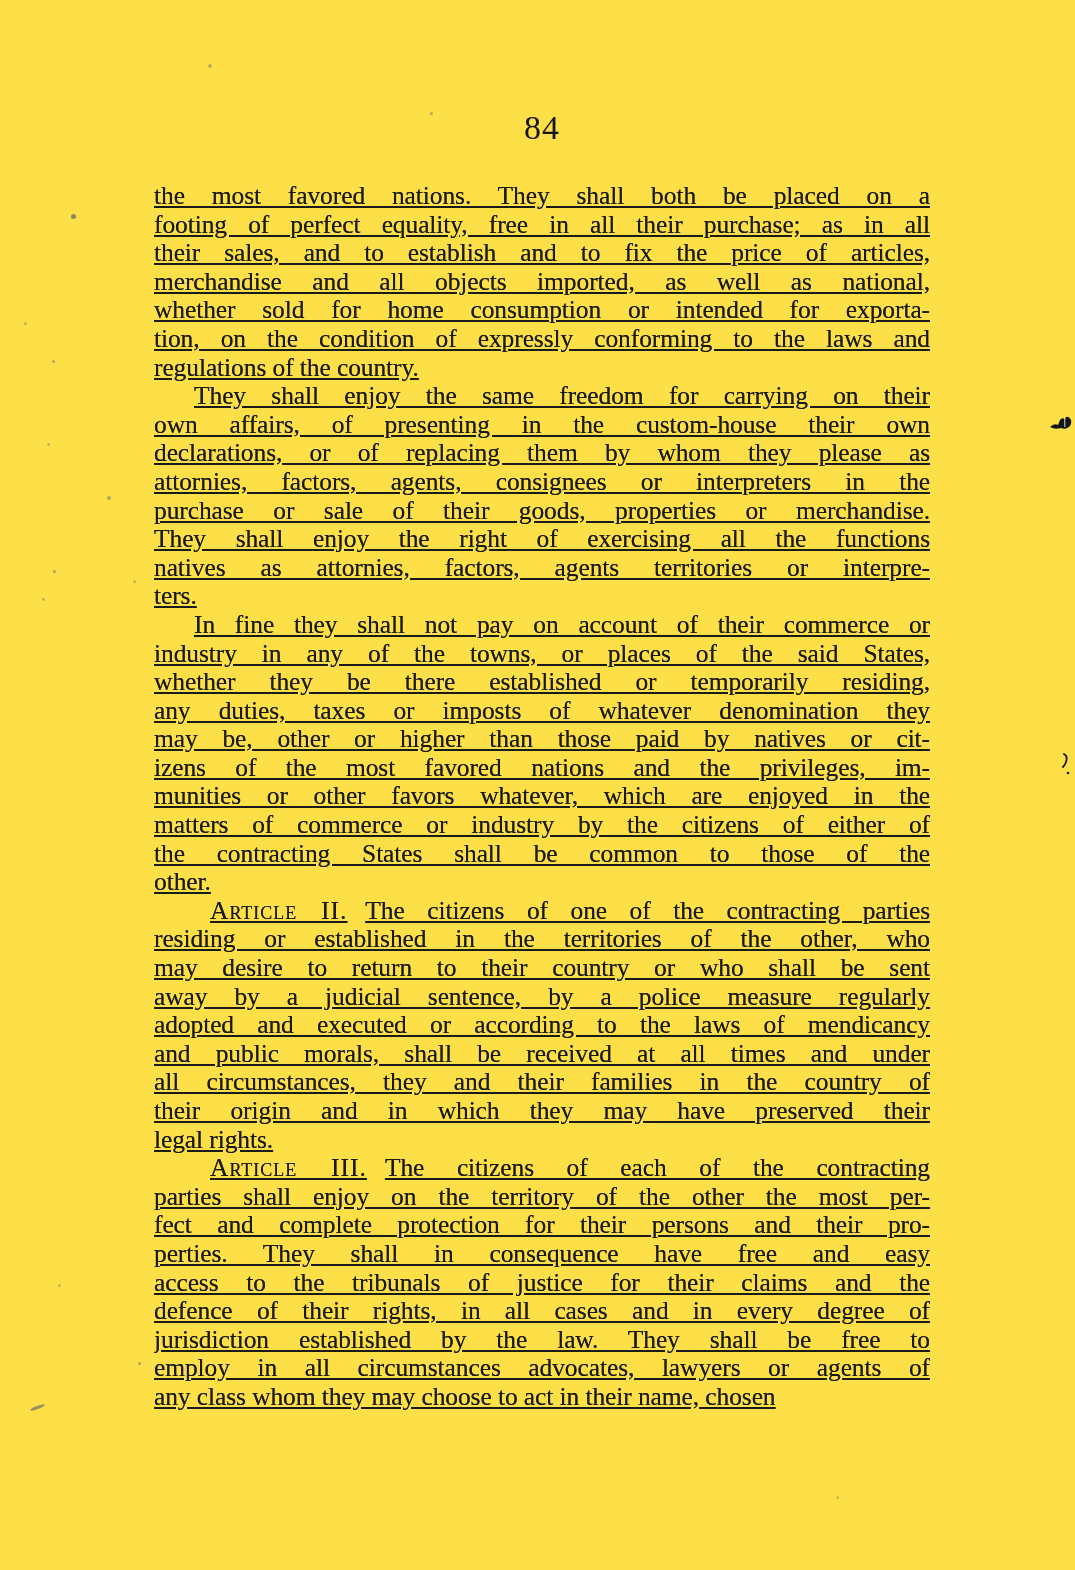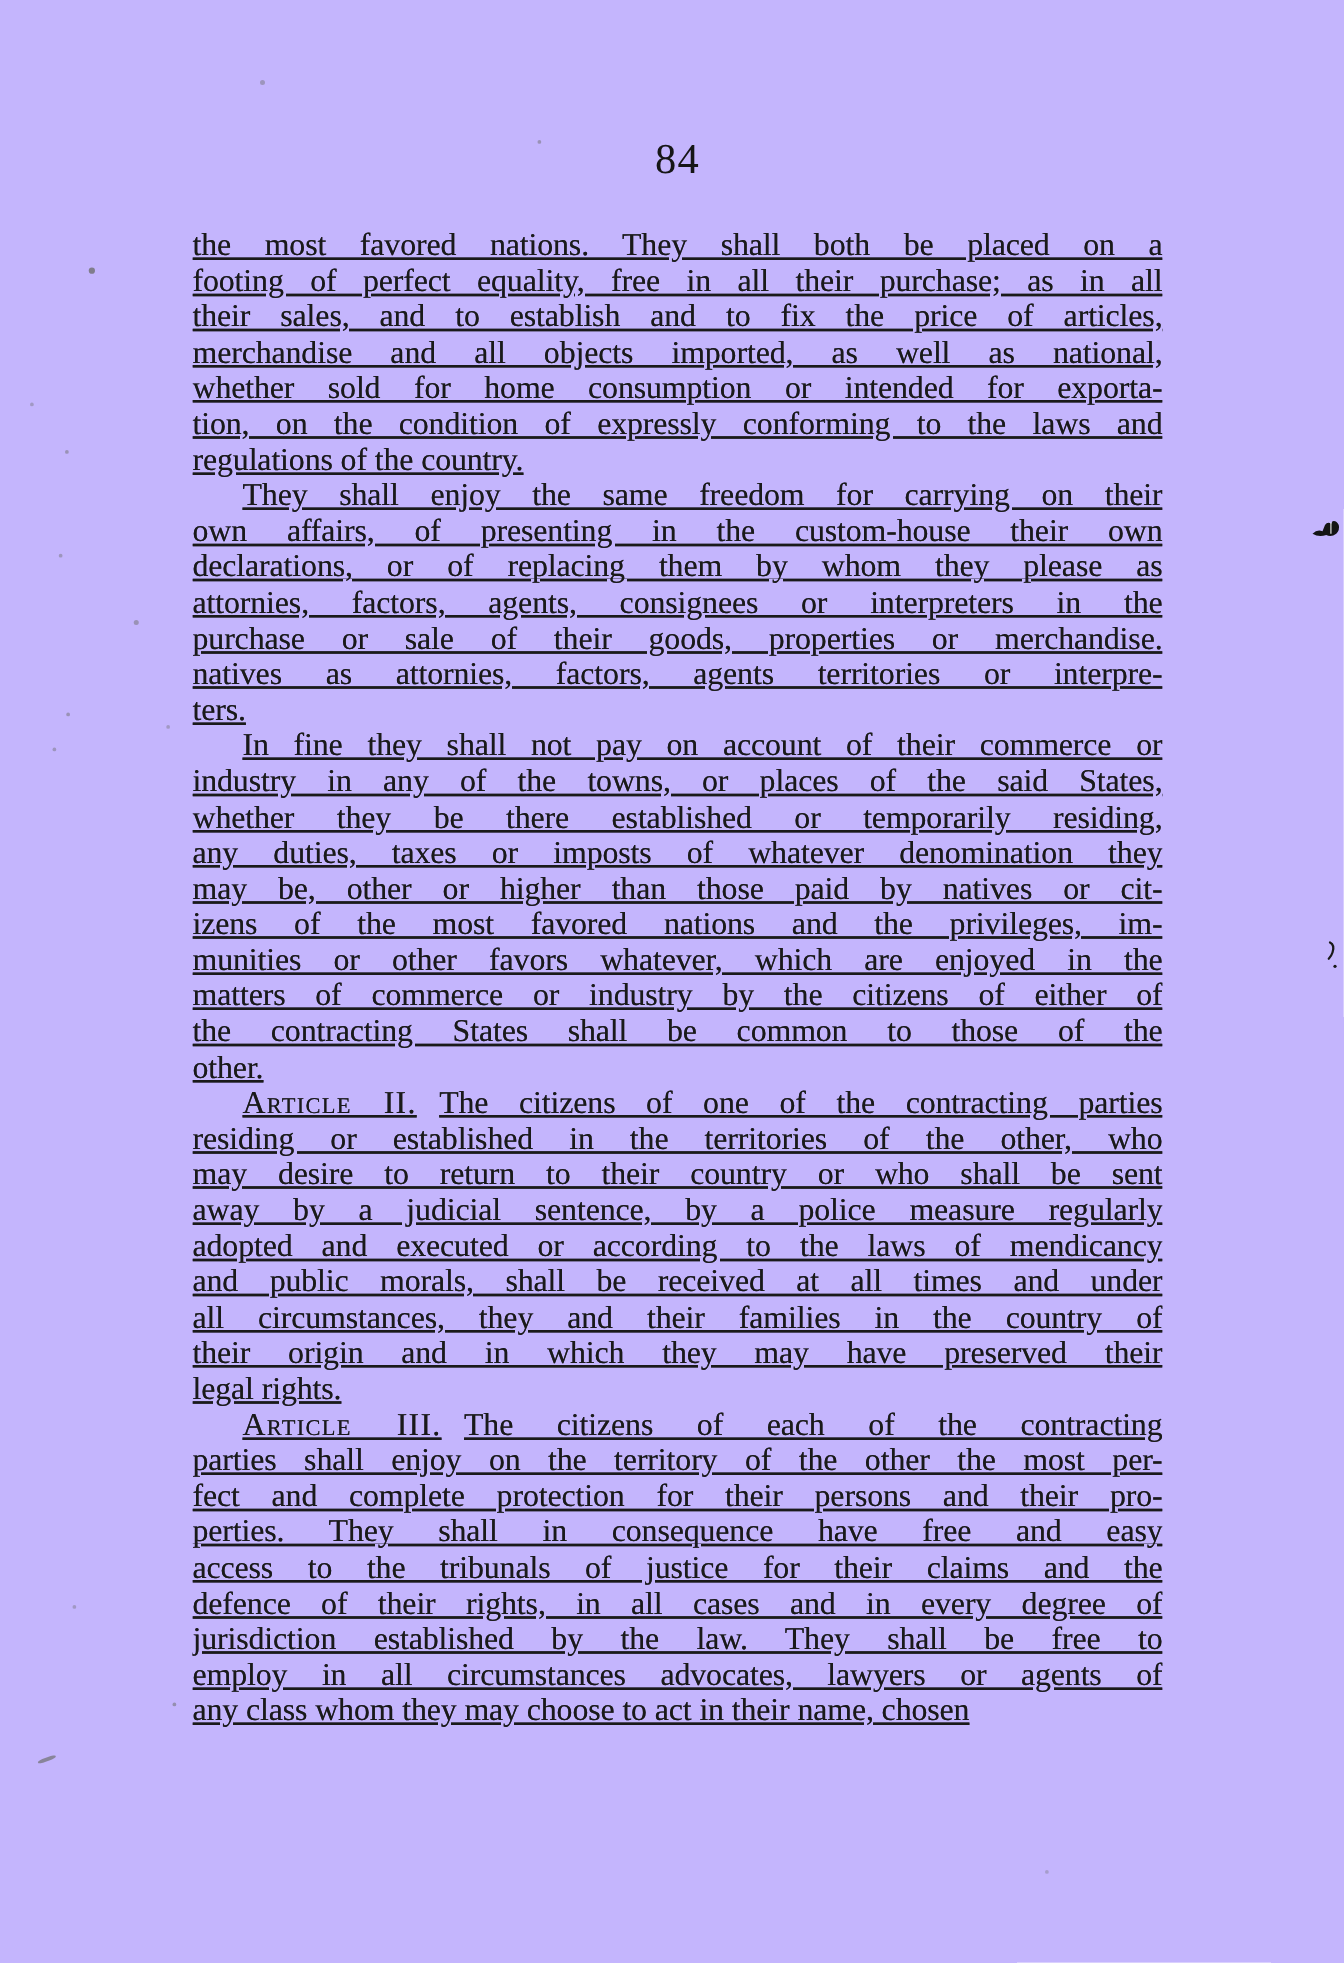--- a/index.html
+++ b/index.html
@@ -8,21 +8,21 @@
     height: 1570px;
     position: relative;
     background: #ffffff;
     overflow: hidden;
     font-family: "Liberation Serif", "DejaVu Serif", serif;
     color: #1a1a1a;
   }
   .page {
     position: absolute;
     inset: 0;
-    background: #c4b5fd;
+    background: #fde047;
   }
   .page-number {
     position: absolute;
     top: 108px;
     left: 154px;
     width: 776px;
     text-align: center;
     font-size: 34px;
     line-height: 40px;
     letter-spacing: 1px;
@@ -45,20 +45,21 @@
     letter-spacing: -0.1px;
     text-shadow: 0 0 0.5px rgba(10,10,10,0.7);
     white-space: normal;
   }
   .line.last { text-align-last: left; }
   .line.indent { text-indent: 40px; }
   .article-label {
     font-variant: small-caps;
     letter-spacing: 1px;
     margin-right: 18px;
+    margin-left: 16px;
   }
   .artifact { position: absolute; }
   .speck {
     position: absolute;
     background: #6f6f6f;
     border-radius: 50%;
   }
 </style>
 </head>
 <body>
@@ -75,20 +76,21 @@
         <div class="line">whether sold for home consumption or intended for exporta-</div>
         <div class="line">tion, on the condition of expressly conforming to the laws and</div>
         <div class="line last">regulations of the country.</div>
       </div>
       <div class="paragraph">
         <div class="line indent">They shall enjoy the same freedom for carrying on their</div>
         <div class="line">own affairs, of presenting in the custom-house their own</div>
         <div class="line">declarations, or of replacing them by whom they please as</div>
         <div class="line">attornies, factors, agents, consignees or interpreters in the</div>
         <div class="line">purchase or sale of their goods, properties or merchandise.</div>
+        <div class="line">They shall enjoy the right of exercising all the functions</div>
         <div class="line">natives as attornies, factors, agents territories or interpre-</div>
         <div class="line last">ters.</div>
       </div>
       <div class="paragraph">
         <div class="line indent">In fine they shall not pay on account of their commerce or</div>
         <div class="line">industry in any of the towns, or places of the said States,</div>
         <div class="line">whether they be there established or temporarily residing,</div>
         <div class="line">any duties, taxes or imposts of whatever denomination they</div>
         <div class="line">may be, other or higher than those paid by natives or cit-</div>
         <div class="line">izens of the most favored nations and the privileges, im-</div>

